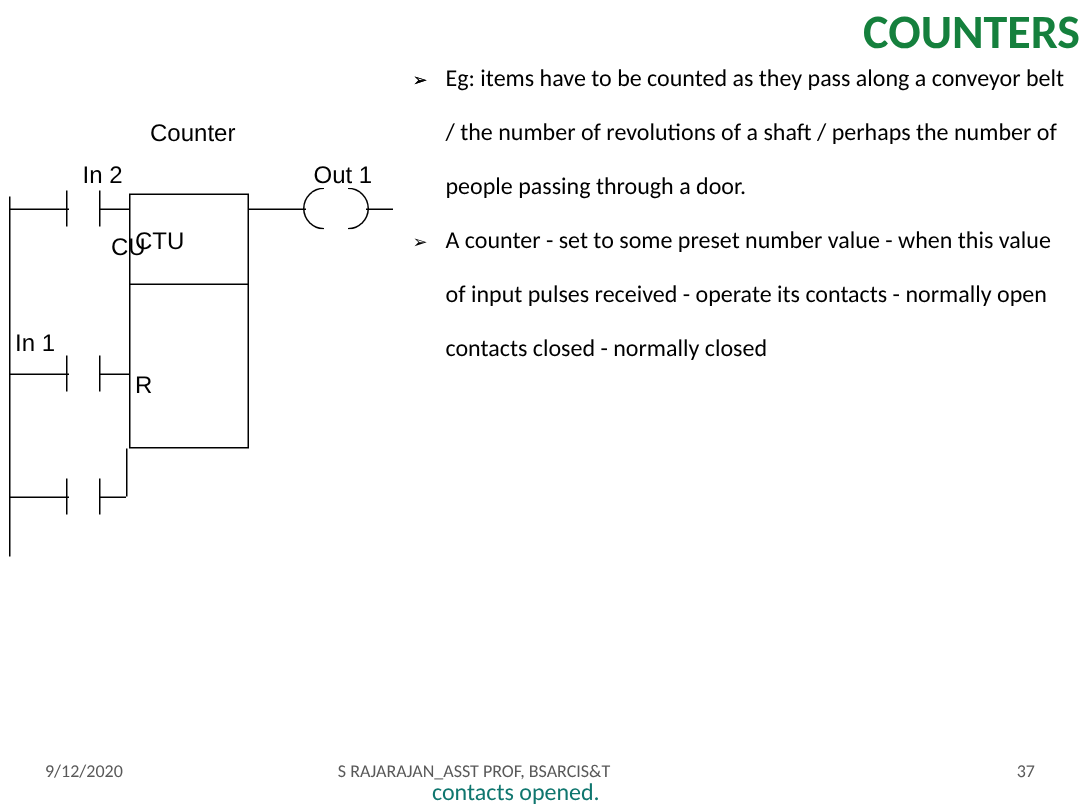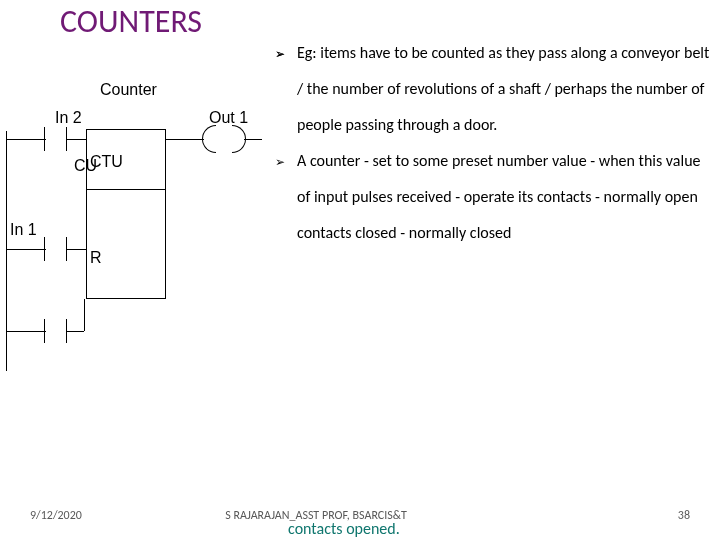--- a/index.html
+++ b/index.html
@@ -6,23 +6,23 @@
   body {
     width: 720px;
     height: 540px;
     font-family: Calibri, Arial, sans-serif;
     background: #fff;
     position: relative;
     overflow: hidden;
   }
   .title {
     font-size: 32px;
-    font-weight: 400;
-    color: #701a75;
-    text-align: left;
+    font-weight: 700;
+    color: #15803d;
+    text-align: right;
     margin-left: 60px;
     margin-top: 2px;
   }
   .content-row {
     display: flex;
     align-items: flex-start;
   }
   .diagram-col {
     flex: 0 0 275px;
     padding-top: 40px;
@@ -167,15 +167,15 @@
         <span class="arrow">➢</span>
         <span>A counter - set to some preset number value - when this value of input pulses received - operate its contacts - normally open contacts closed -  normally closed</span>
       </li>
     </ul>
   </div>
 </div>
 
 <div class="footer">
   <span class="footer-date">9/12/2020</span>
   <span class="footer-center">S RAJARAJAN_ASST PROF, BSARCIS&amp;T</span>
-  <span class="footer-page">38</span>
+  <span class="footer-page">37</span>
 </div>
 <div class="contacts-opened">contacts opened.</div>
 
 </body></html>

